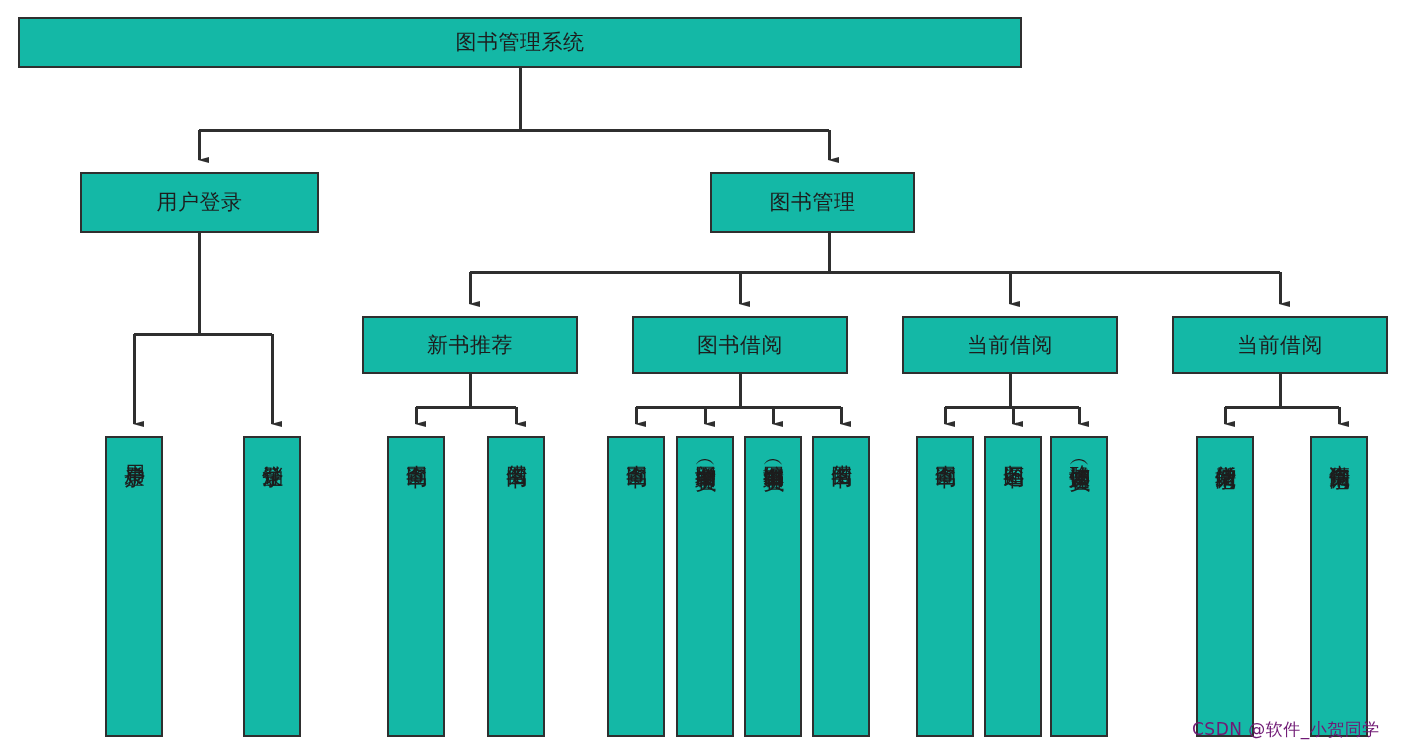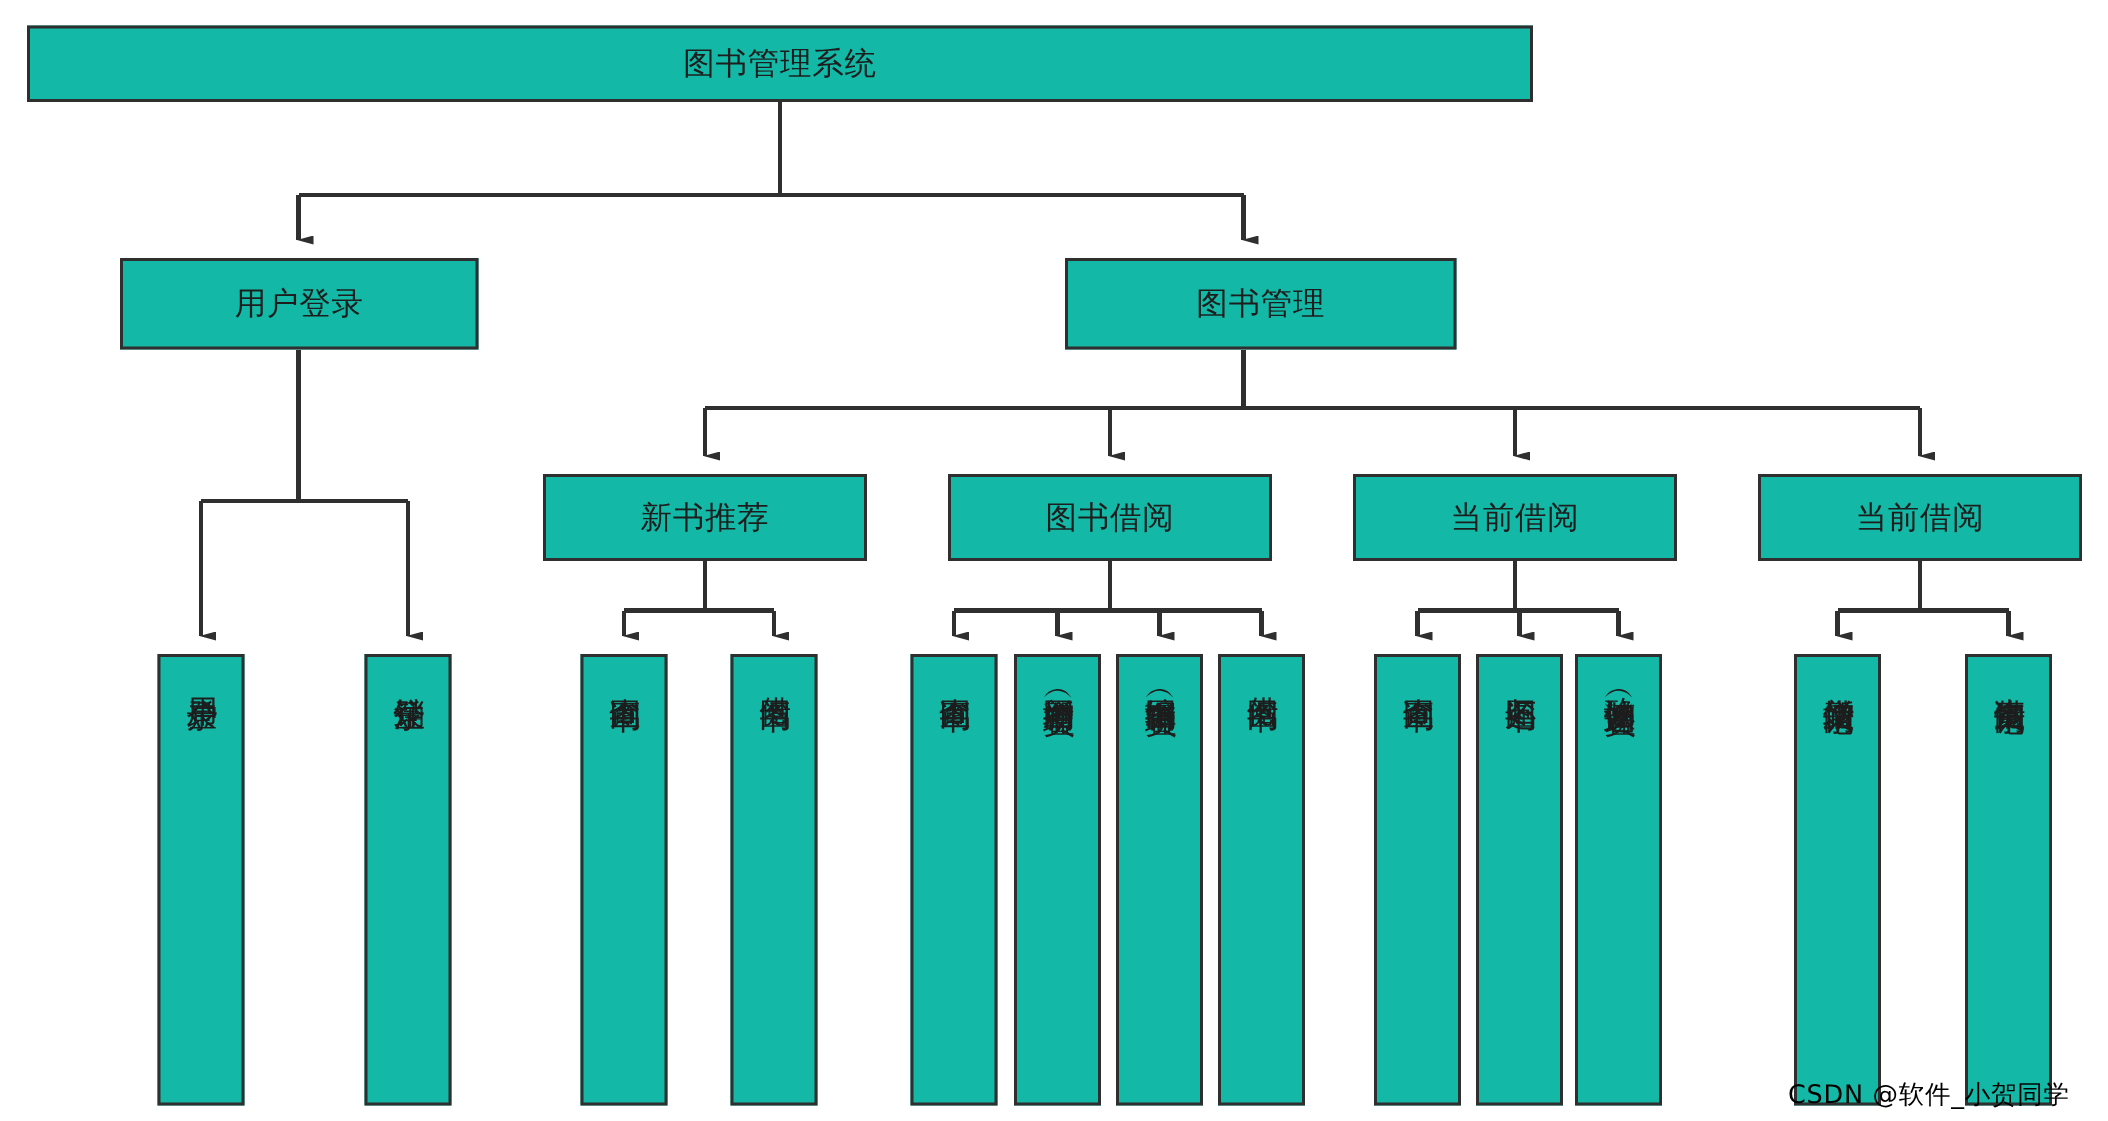--- a/index.html
+++ b/index.html
@@ -59,21 +59,21 @@
     text-orientation: upright;
     line-height: 1.12;
     letter-spacing: 1px;
     text-align: left;
     white-space: nowrap;
     display: block;
   }
   .watermark {
     position: absolute;
     font-size: 17px;
-    color: #000000;
+    color: #701a75;
     white-space: nowrap;
     letter-spacing: 0.5px;
     font-family: "DejaVu Sans", "Liberation Sans", sans-serif;
   }
 </style>
 </head>
 <body>
 
 <div id="diagram-root">
 
@@ -120,21 +120,21 @@
       </g>
   </svg>
 
   <div class="node-box" style="left:18px; top:17px; width:1004px; height:51px;">
     <span class="node-label-h">图书管理系统</span>
   </div>
 
   <div class="node-box" style="left:80px; top:172px; width:239px; height:61px;">
     <span class="node-label-h">用户登录</span>
   </div>
-  <div class="node-box" style="left:710px; top:172px; width:261px; height:61px;">
+  <div class="node-box" style="left:710px; top:172px; width:205px; height:61px;">
     <span class="node-label-h">图书管理</span>
   </div>
 
   <div class="node-box" style="left:362px; top:316px; width:216px; height:58px;">
     <span class="node-label-h">新书推荐</span>
   </div>
   <div class="node-box" style="left:632px; top:316px; width:216px; height:58px;">
     <span class="node-label-h">图书借阅</span>
   </div>
   <div class="node-box" style="left:902px; top:316px; width:216px; height:58px;justify-content:center;">

